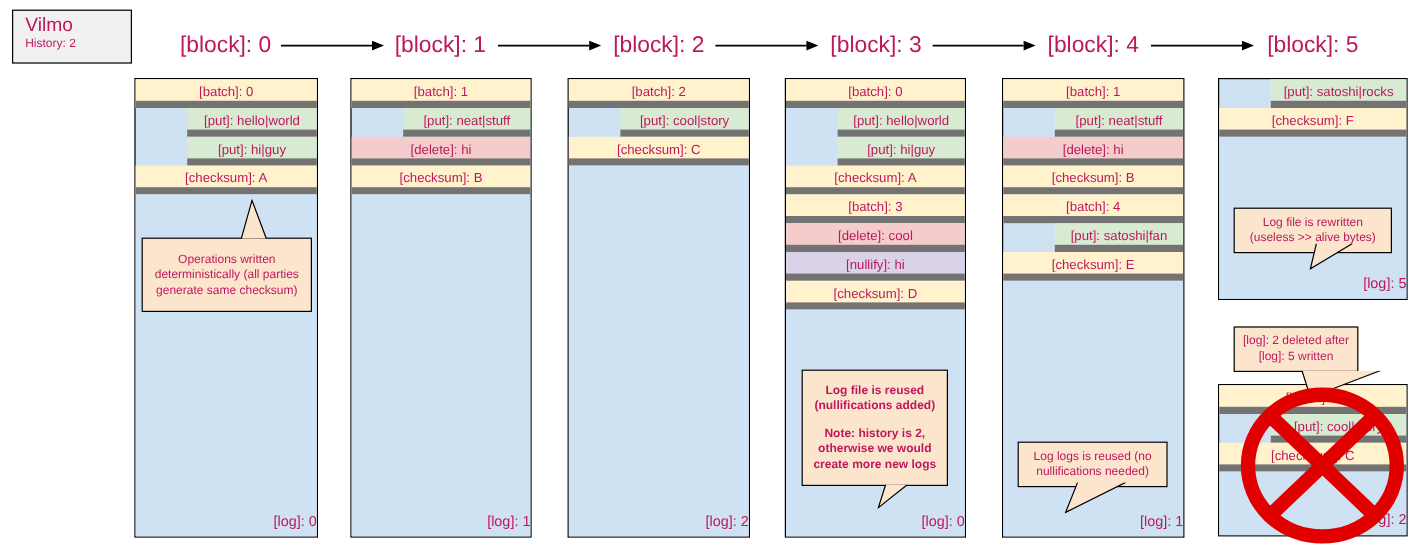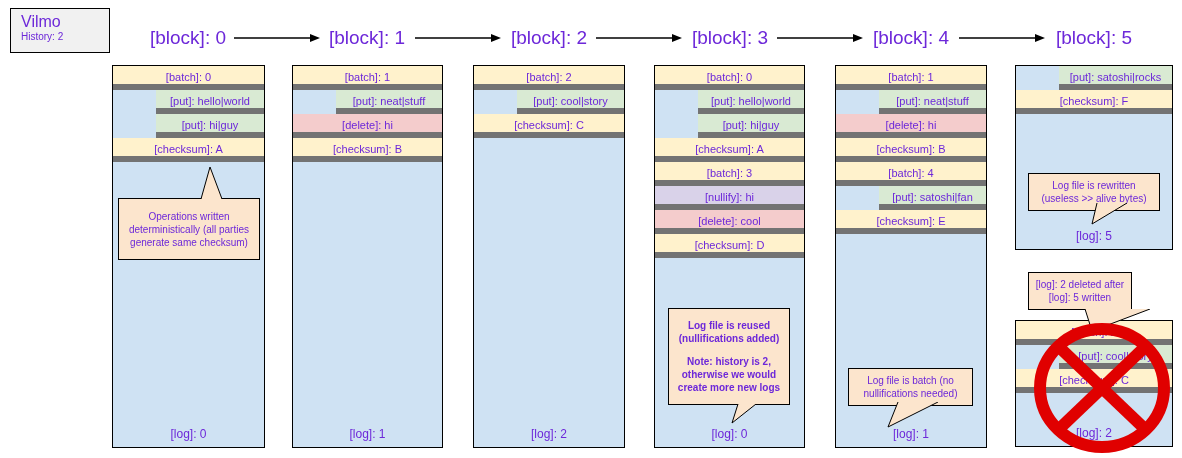--- a/index.html
+++ b/index.html
@@ -1,38 +1,38 @@
 <!DOCTYPE html>
 <html><head>
 <meta charset="utf-8">
 <style>
   html,body{margin:0;padding:0;background:#fff;}
   #canvas{
     position:relative;width:1182px;height:458px;background:#fff;overflow:hidden;
-    font-family:"Liberation Sans", sans-serif;color:#6d28d9;
+    font-family:"Liberation Sans", sans-serif;color:#be185d;
   }
   
   .vilmo{position:absolute;left:10px;top:8px;width:100px;height:45px;background:#f1f1f1;
     border:1.5px solid #000;box-sizing:border-box;padding:3px 0 0 10px;}
   .vilmo .t{font-size:16px;line-height:19px;}
   .vilmo .s{font-size:10px;line-height:12px;}
   
   .hdr{position:absolute;top:27px;transform:translateX(-50%);font-size:19px;white-space:nowrap;}
   .arrow{position:absolute;top:32px;width:86px;height:12px;}
   
   .col{position:absolute;display:flex;flex-direction:column;border:1px solid #000;
     box-sizing:border-box;background:#cfe2f3;}
   .row{height:24px;box-sizing:border-box;border-bottom:6px solid #737373;
     font-size:11px;line-height:23px;text-align:center;white-space:nowrap;overflow:hidden;}
   .row.y{background:#fff2cc;}
   .row.g{background:#d9ead3;margin-left:43px;}
   .row.p{background:#f4cccc;}
   .row.v{background:#d9d2e9;}
   .body{position:relative;flex:1;background:#cfe2f3;}
-  .loglbl{position:absolute;left:0;right:0;bottom:6px;text-align:center;font-size:12px;}
+  .loglbl{position:absolute;left:0;right:0;bottom:6px;text-align:right;font-size:12px;}
   
   .callout{position:absolute;background:#fce5cd;border:1px solid #000;box-sizing:border-box;
     font-size:10px;line-height:13px;text-align:center;display:flex;flex-direction:column;
     justify-content:center;padding:18px 4px;}
   .callout p{margin:0 0 10px 0;font-weight:bold;}
   .callout p:last-child{margin:0;}
   .tail{position:absolute;}
   
   .noSign{position:absolute;left:1028px;top:318px;}
 </style>
@@ -102,22 +102,22 @@
       <div class="loglbl">[log]: 2</div>
     </div>
   </div>
 
   <div class="col" style="left:654px;top:65px;width:151px;height:383px">
     <div class="row y">[batch]: 0</div>
     <div class="row g">[put]: hello|world</div>
     <div class="row g">[put]: hi|guy</div>
     <div class="row y">[checksum]: A</div>
     <div class="row y">[batch]: 3</div>
+    <div class="row p">[delete]: cool</div>
     <div class="row v">[nullify]: hi</div>
-    <div class="row p">[delete]: cool</div>
     <div class="row y">[checksum]: D</div>
     <div class="body">
       <div class="loglbl">[log]: 0</div>
     </div>
   </div>
 
   <div class="col" style="left:835px;top:65px;width:152px;height:383px">
     <div class="row y">[batch]: 1</div>
     <div class="row g">[put]: neat|stuff</div>
     <div class="row p">[delete]: hi</div>
@@ -153,21 +153,21 @@
   </svg>
 
   <div class="callout" style="left:668px;top:308px;width:122px;height:97px">
     <p>Log file is reused (nullifications added)</p>
     <p>Note: history is 2, otherwise we would create more new logs</p>
   </div>
   <svg class="tail" style="left:725px;top:404px" width="34" height="20">
     <path d="M13 0 L7 19 L31 0" fill="#fce5cd" stroke="#000" stroke-width="1"></path>
   </svg>
 
-  <div class="callout" style="left:848px;top:368px;width:125px;height:35px">Log file is batch (no nullifications needed)</div>
+  <div class="callout" style="left:848px;top:368px;width:125px;height:35px">Log logs is reused (no nullifications needed)</div>
   <svg class="tail" style="left:885px;top:402px" width="56" height="26">
     <path d="M13 0 L3 25 L53 0" fill="#fce5cd" stroke="#000" stroke-width="1"></path>
   </svg>
 
   <div class="callout" style="left:1028px;top:173px;width:132px;height:31px">Log file is rewritten (useless &gt;&gt; alive bytes)</div>
   <svg class="tail" style="left:1086px;top:203px" width="46" height="22">
     <path d="M11 0 L6 21 L41 0" fill="#fce5cd" stroke="#000" stroke-width="1"></path>
   </svg>
 
   <div class="callout" style="left:1028px;top:272px;width:104px;height:38px">[log]: 2 deleted after [log]: 5 written</div>

